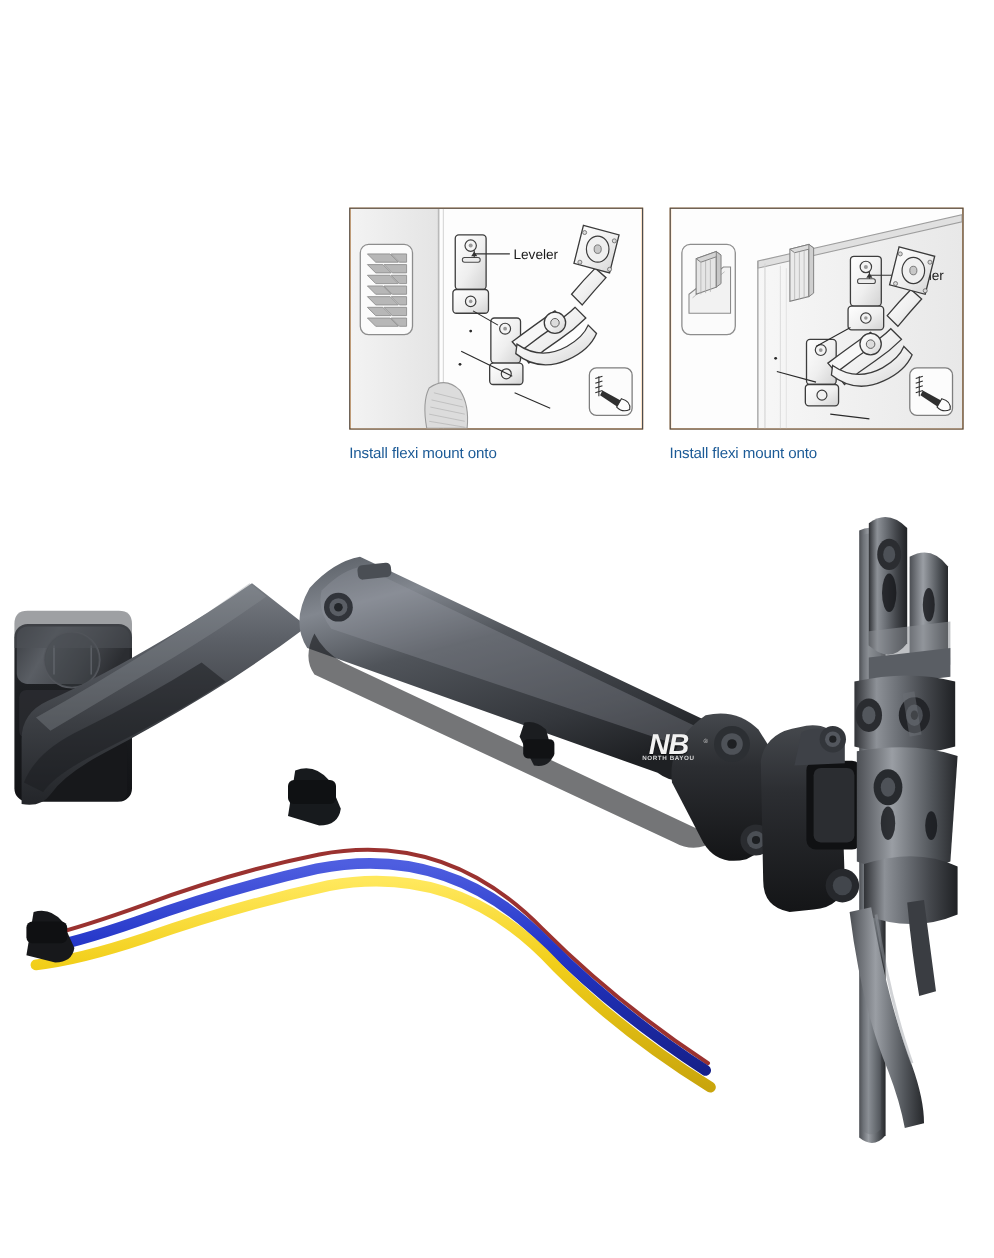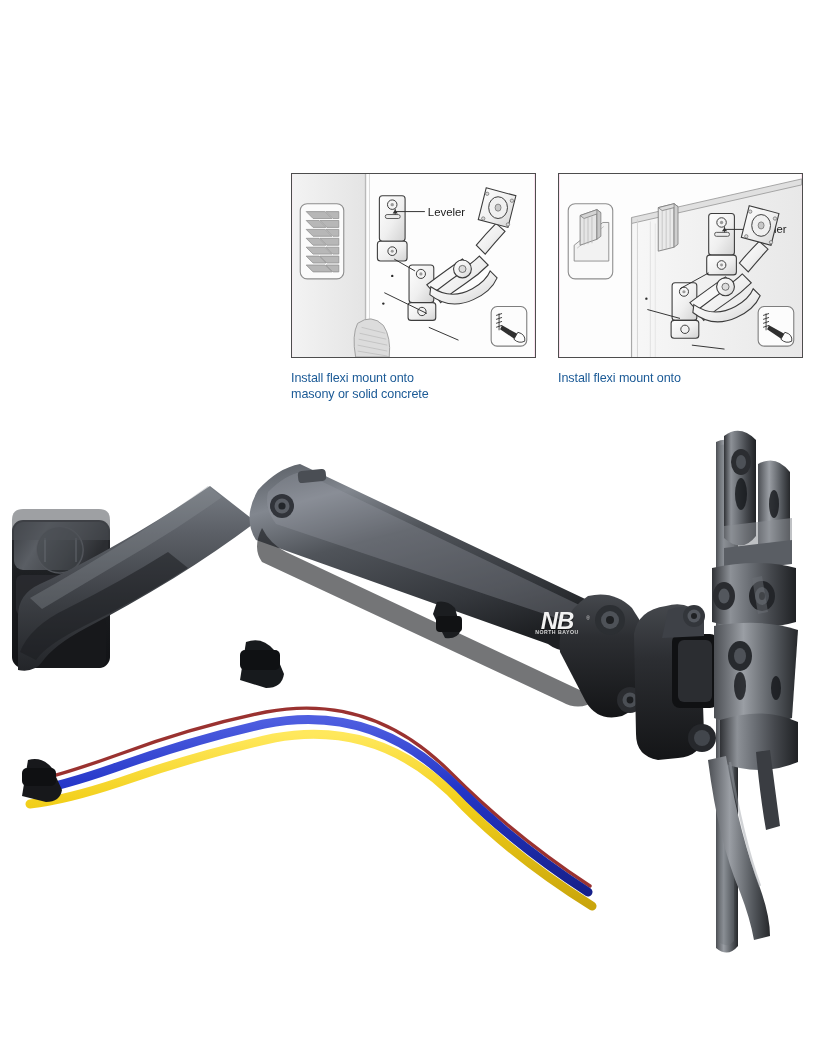--- a/index.html
+++ b/index.html
@@ -19,21 +19,21 @@
     left: 291px; top: 173px;
     width: 512px; height: 245px;
     display: flex;
     gap: 22px;
   }
   .diagram-block { width: 245px; }
 
   .panel {
     width: 245px; height: 185px;
     border: 1.5px solid #4d4d4d;
-    background: #f9a8d4;
+    background: #fdba74;
     position: relative;
     overflow: hidden;
   }
   .panel-caption {
     margin-top: 13px;
     color: #1b5a96;
     font-size: 12.6px;
     font-weight: normal;
     line-height: 15.5px;
     letter-spacing: -0.1px;
@@ -200,21 +200,20 @@
                 <path d="M206 155 l6 -2"></path>
             </g>
             <path d="M212 153 l20 11 l-4 5 l-18 -12 z" fill="#2f2f2f"></path>
             <path d="M228 160 q8 2 7 9 q-6 3 -11 -2 z" fill="#fdfdfd" stroke="#2f2f2f" stroke-width=".9"></path>
           </g>
         </svg>
       </div>
     </div>
     <div class="panel-caption">
       <div>Install flexi mount onto</div>
-      <div>masony or solid concrete</div>
     </div>
   </div>
 
   <div class="diagram-block">
     <div class="panel">
       <div class="scene">
         <svg viewBox="0 0 245 185" xmlns="http://www.w3.org/2000/svg">
           <defs>
             <linearGradient id="wallg2" x1="0" y1="0" x2="1" y2="0">
               <stop offset="0" stop-color="#f7f7f7"></stop>

